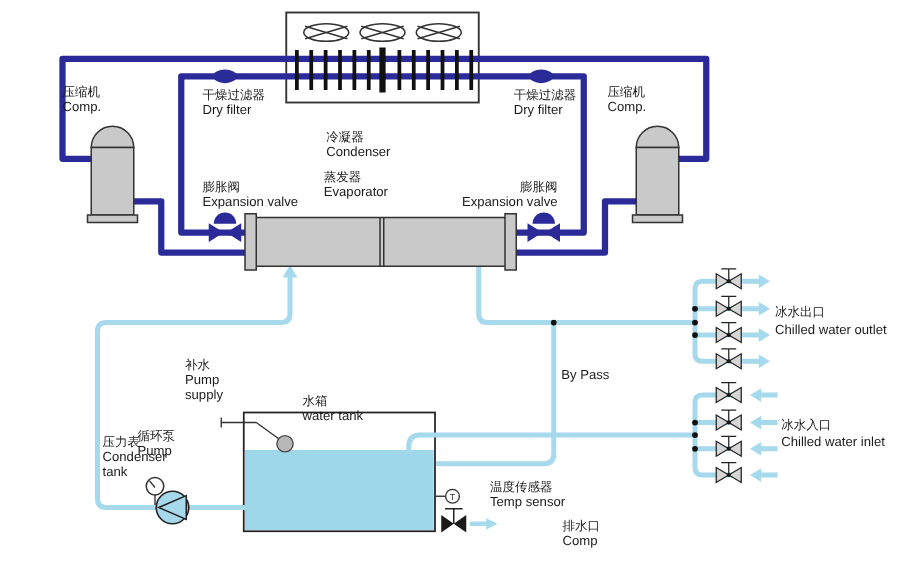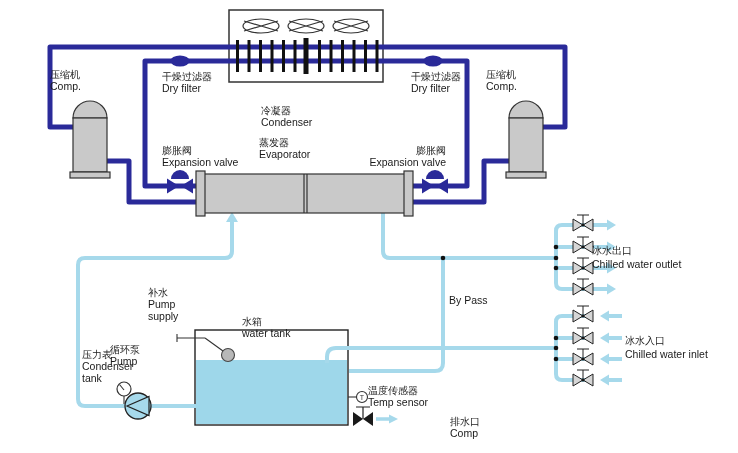--- a/index.html
+++ b/index.html
@@ -236,29 +236,29 @@
   <div class="en">Condenser</div>
   <div class="en">tank</div>
 </div>
 <div class="lbl c" style="left:110px;top:344px;width:62px;">
   <div class="zh">循环泵</div>
   <div class="en">Pump</div>
 </div>
 <div class="lbl" style="left:449px;top:294px;">
   <div class="en">By Pass</div>
 </div>
-<div class="lbl" style="left:592px;top:243px;width:115px;">
+<div class="lbl" style="left:620px;top:243px;width:115px;">
   <div class="zh" style="line-height:15px;">冰水出口</div>
   <div class="en">Chilled water outlet</div>
 </div>
 <div class="lbl" style="left:625px;top:333px;width:115px;">
   <div class="zh" style="line-height:15px;">冰水入口</div>
   <div class="en">Chilled water inlet</div>
 </div>
-<div class="lbl" style="left:368px;top:385px;width:95px;line-height:11px;">
+<div class="lbl" style="left:392px;top:385px;width:95px;line-height:11px;">
   <div class="zh">温度传感器</div>
   <div class="en">Temp sensor</div>
 </div>
 <div class="lbl" style="left:405px;top:416px;width:60px;line-height:11px;margin-left:45px;">
   <div class="zh">排水口</div>
   <div class="en">Comp</div>
 </div>
 
 </div>
 

